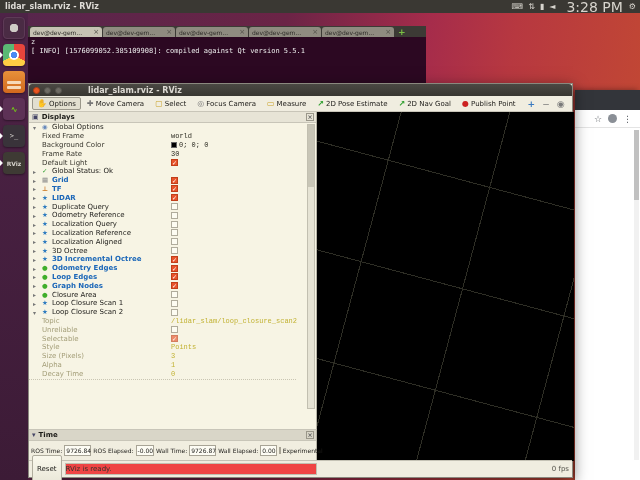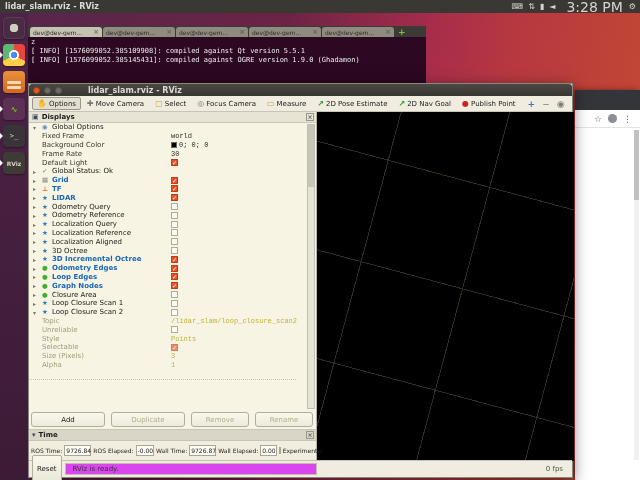--- a/index.html
+++ b/index.html
@@ -141,23 +141,23 @@
   .tbody { display:flex; align-items:center; gap:2px; padding:4px 2px 0 2px; font-size:6px; white-space:nowrap; }
   .tfield { height:11px; border:1px solid #a8a496; background:#fdfcf4; font-size:6px;
             display:flex; align-items:center; padding-left:1px; }
   .exp-cb { width:7px; height:7px; border:1px solid #a8a496; background:#fdfcf4; }
 
   
   .statusbar { position:absolute; left:0; right:0; bottom:0; height:17px; background:#f0ede0;
                border-top:1px solid #c5c2b5; display:flex; align-items:center; padding:0 3px; gap:3px; }
   .resetbtn { height:29px; padding:0 4px; border:1px solid #b0ad9e; border-radius:2px;
               background:linear-gradient(#faf8ec,#e9e7d8); display:flex; align-items:center; }
-  .msgbox { height:12px; width:252px; border:1px solid #c2bfb0; background:#d946ef;
-            display:flex; align-items:center; padding-left:7px; color:#33322c; }
-  .fps { margin-left:auto; margin-right:6px; color:#55544c; }
+  .msgbox { height:12px; width:252px; border:1px solid #c2bfb0; background:#ef4444;
+            display:flex; align-items:center; padding-left:0; color:#33322c; }
+  .fps { margin-left:auto; color:#55544c; }
 </style>
 </head>
 <body>
 
 <div id="screen">
   <div class="wallpaper"></div>
 
   <div class="topbar">
     <span class="wtitle">lidar_slam.rviz - RViz</span>
     <div class="tray">
@@ -212,21 +212,20 @@
         </div>
         <div class="tab">
           <span class="tablab">dev@dev-gem...</span>
           <span class="tabx">×</span>
         </div>
         <span class="newtab">+</span>
       </div>
     <div class="termbody" id="termbody">
         <div class="tline">z</div>
         <div class="tline">[ INFO] [1576099052.385109908]: compiled against Qt version 5.5.1</div>
-        <div class="tline">[ INFO] [1576099052.385145431]: compiled against OGRE version 1.9.0 (Ghadamon)</div>
       </div>
   </div>
 
   <div class="chrome">
     <div class="ch-top"></div>
     <div class="ch-iconrow">
       <span>☆</span>
       <span class="ch-avatar"></span>
       <span>⋮</span>
     </div>
@@ -347,21 +346,21 @@
             <span class="exp">▸</span>
             <span class="ticon icon-laser">★</span>
             <span class="tlabel lab-on">LIDAR</span>
             <span class="valcell">
               <span class="cb on">✓</span>
             </span>
           </div>
           <div class="trow">
             <span class="exp">▸</span>
             <span class="ticon icon-laser">★</span>
-            <span class="tlabel lab-off">Odometry Query</span>
+            <span class="tlabel lab-off">Duplicate Query</span>
             <span class="valcell">
               <span class="cb"></span>
             </span>
           </div>
           <div class="trow">
             <span class="exp">▸</span>
             <span class="ticon icon-laser">★</span>
             <span class="tlabel lab-off">Odometry Reference</span>
             <span class="valcell">
               <span class="cb"></span>
@@ -464,56 +463,57 @@
           </div>
           <div class="trow prow faded">
             <span class="exp"></span>
             <span class="tlabel lab-prop">Unreliable</span>
             <span class="valcell">
               <span class="cb"></span>
             </span>
           </div>
           <div class="trow prow faded">
             <span class="exp"></span>
+            <span class="tlabel lab-prop">Selectable</span>
+            <span class="valcell">
+              <span class="cb on">✓</span>
+            </span>
+          </div>
+          <div class="trow prow faded">
+            <span class="exp"></span>
             <span class="tlabel lab-prop">Style</span>
             <span class="valcell">
               <span class="tval">Points</span>
             </span>
           </div>
           <div class="trow prow faded">
             <span class="exp"></span>
-            <span class="tlabel lab-prop">Selectable</span>
-            <span class="valcell">
-              <span class="cb on">✓</span>
-            </span>
-          </div>
-          <div class="trow prow faded">
-            <span class="exp"></span>
             <span class="tlabel lab-prop">Size (Pixels)</span>
             <span class="valcell">
               <span class="tval">3</span>
             </span>
           </div>
           <div class="trow prow faded">
             <span class="exp"></span>
             <span class="tlabel lab-prop">Alpha</span>
             <span class="valcell">
               <span class="tval">1</span>
+            </span>
+          </div>
+          <div class="trow prow faded">
+            <span class="exp"></span>
+            <span class="tlabel lab-prop">Decay Time</span>
+            <span class="valcell">
+              <span class="tval">0</span>
             </span>
           </div>
           <div class="treeline" style="top: 256.2px;"></div>
         </div>
       <div class="dscroll">
           <div class="dthumb"></div>
-        </div>
-      <div class="dbuttons" id="dbuttons">
-          <div class="dbtn w74">Add</div>
-          <div class="dbtn w74 dis">Duplicate</div>
-          <div class="dbtn w58 dis">Remove</div>
-          <div class="dbtn w58 dis">Rename</div>
         </div>
     </div>
 
     <div class="view3d">
       <div class="gridrot"></div>
     </div>
 
     <div class="tpanel">
       <div class="phead">
         <span class="picon">▾</span>

